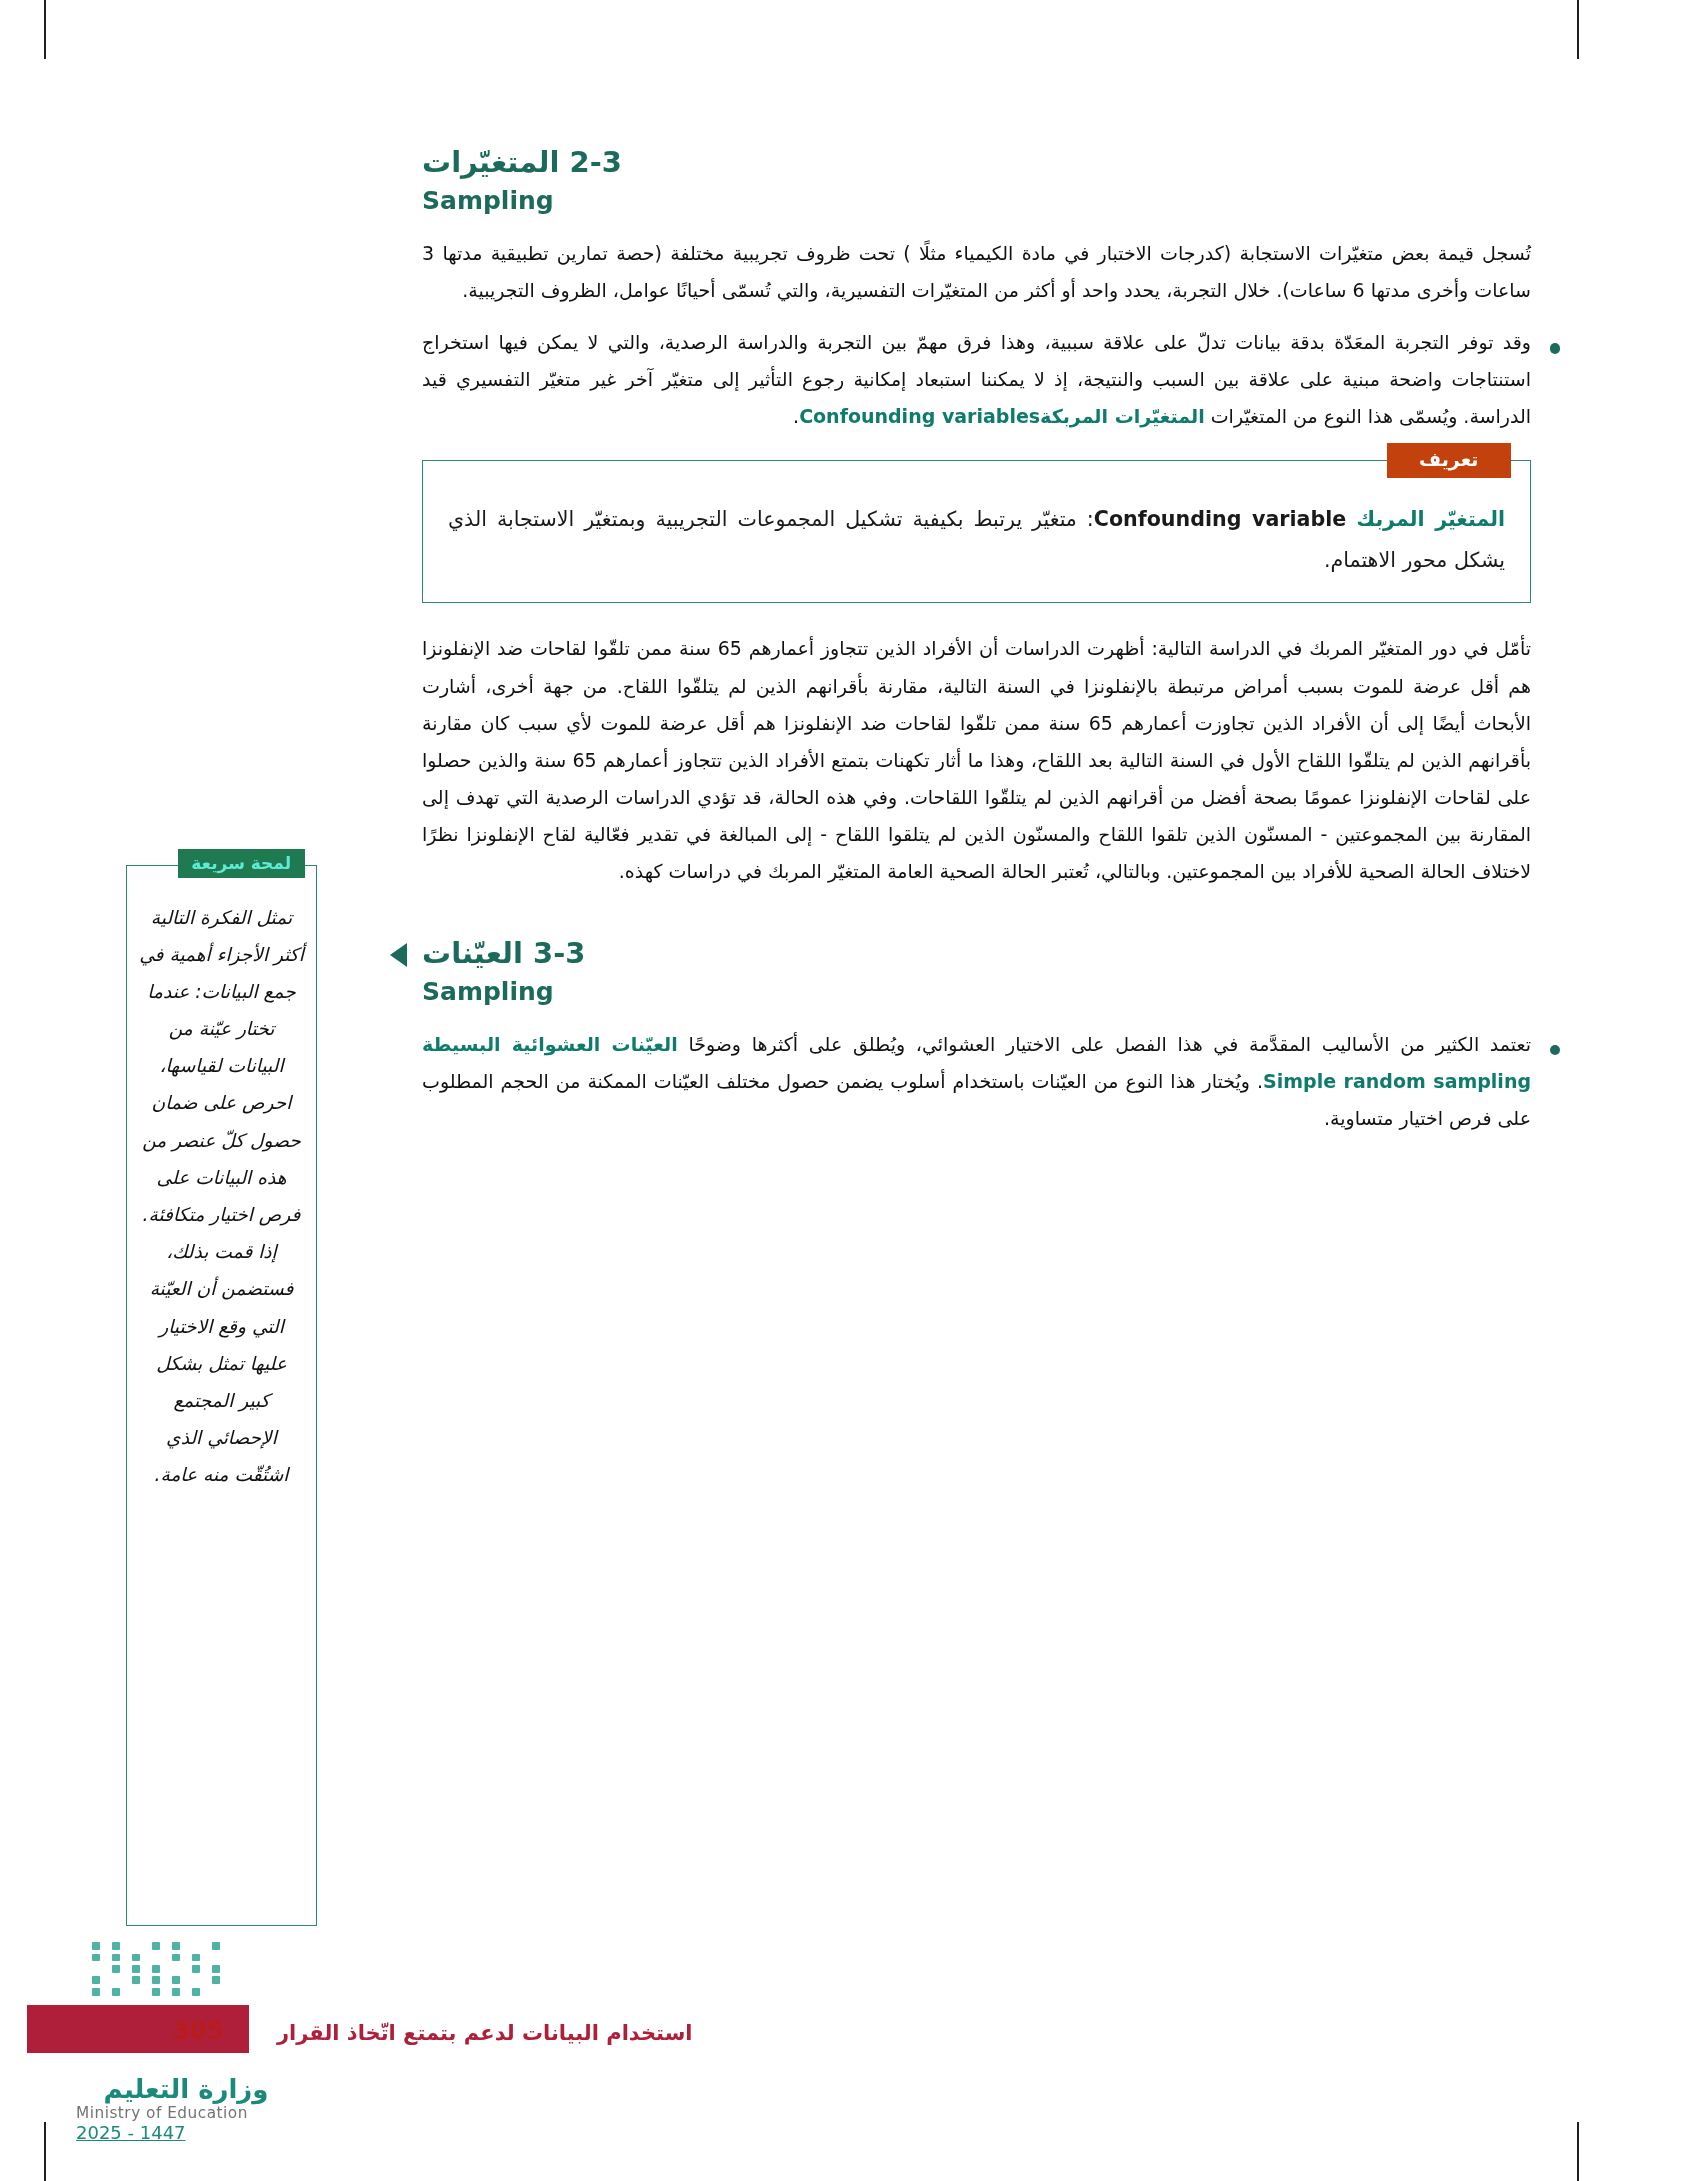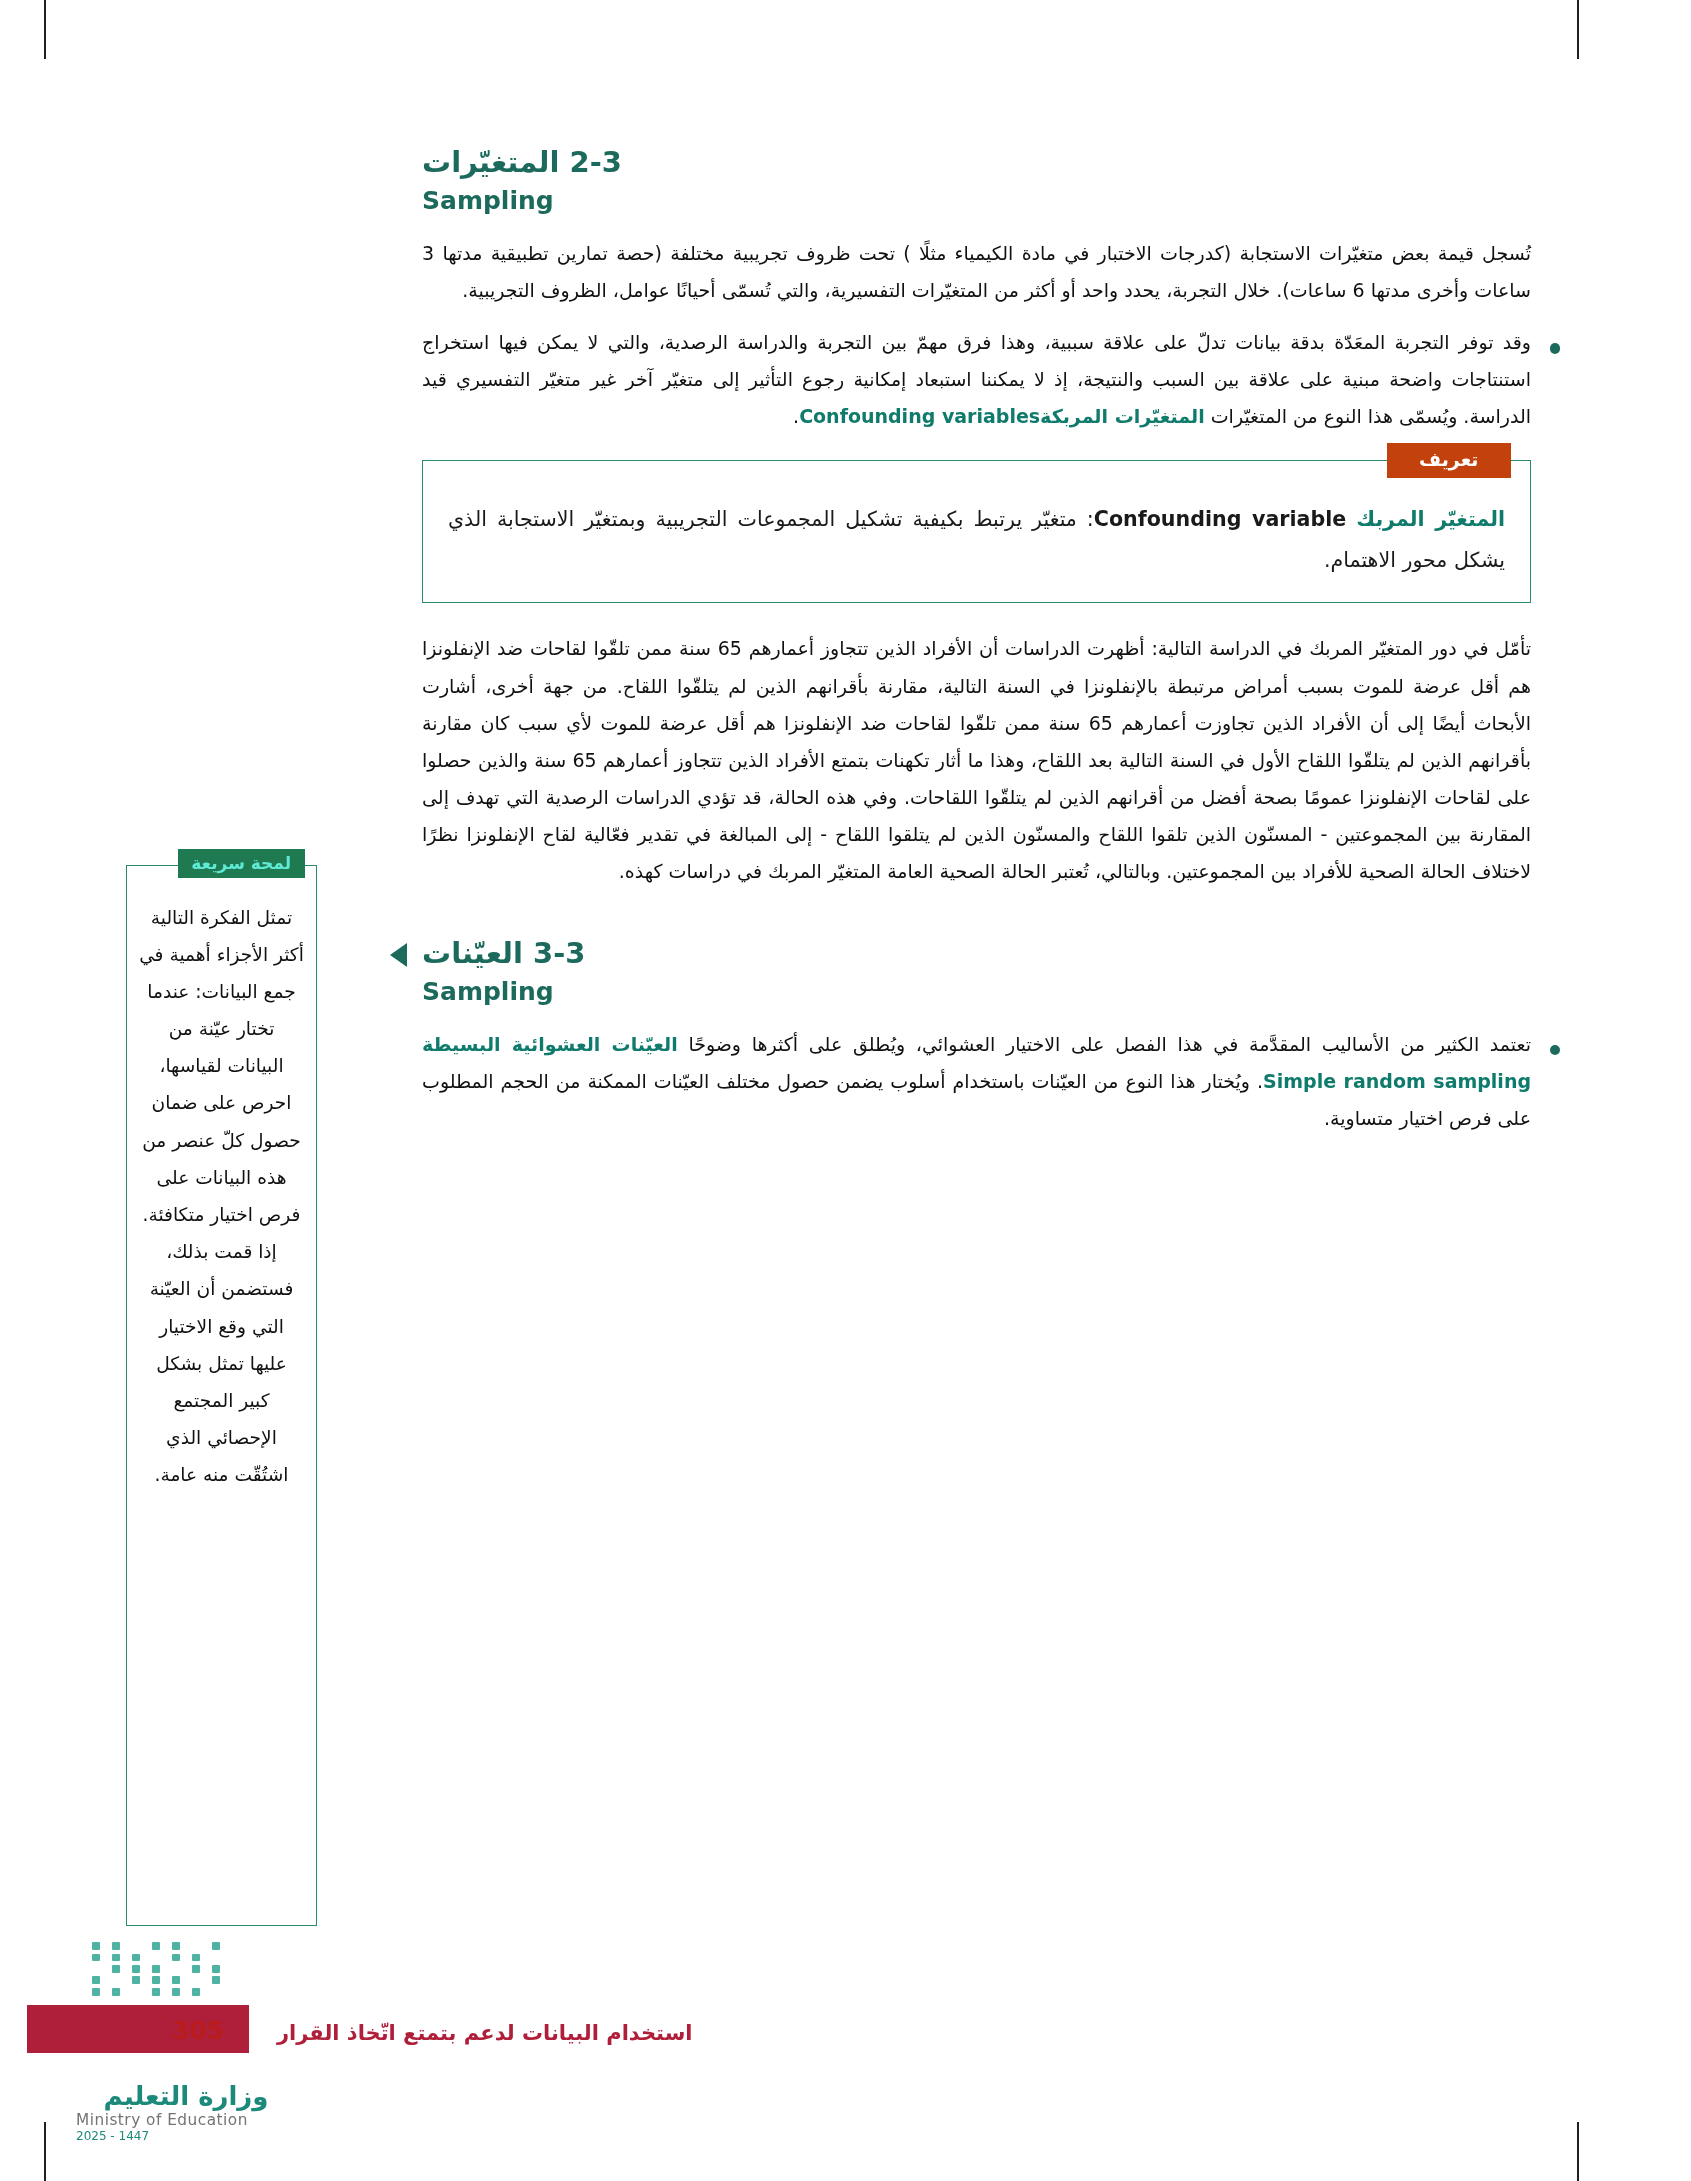--- a/index.html
+++ b/index.html
@@ -147,20 +147,21 @@
     font-weight: bold;
     padding: 3.8px 13.4px 5.7px 13.4px;
     white-space: nowrap;
   }
   .sidebox p {
     margin: 0;
     font-size: 18.6px;
     line-height: 2.0;
     text-align: center;
     color: #111;
+    font-style: italic;
   }
 
   
   .footer {
     position: absolute;
     bottom: 0;
     right: 0;
     left: 0;
     height: 210px;
   }
@@ -205,22 +206,23 @@
     direction: rtl;
     text-align: center;
     font-weight: bold;
   }
   .moe .en-logo {
     font-size: 15.3px;
     color: #737373;
     letter-spacing: 0.5px;
   }
   .moe .yr {
-    font-size: 12px;
+    font-size: 18px;
     color: #1b8a7a;
+    text-decoration: underline;
   }
   .dots {
     position: absolute;
     left: 92px;
     bottom: 182px;
     width: 145px;
     height: 57px;
   }
   .dots i {
     position: absolute;

